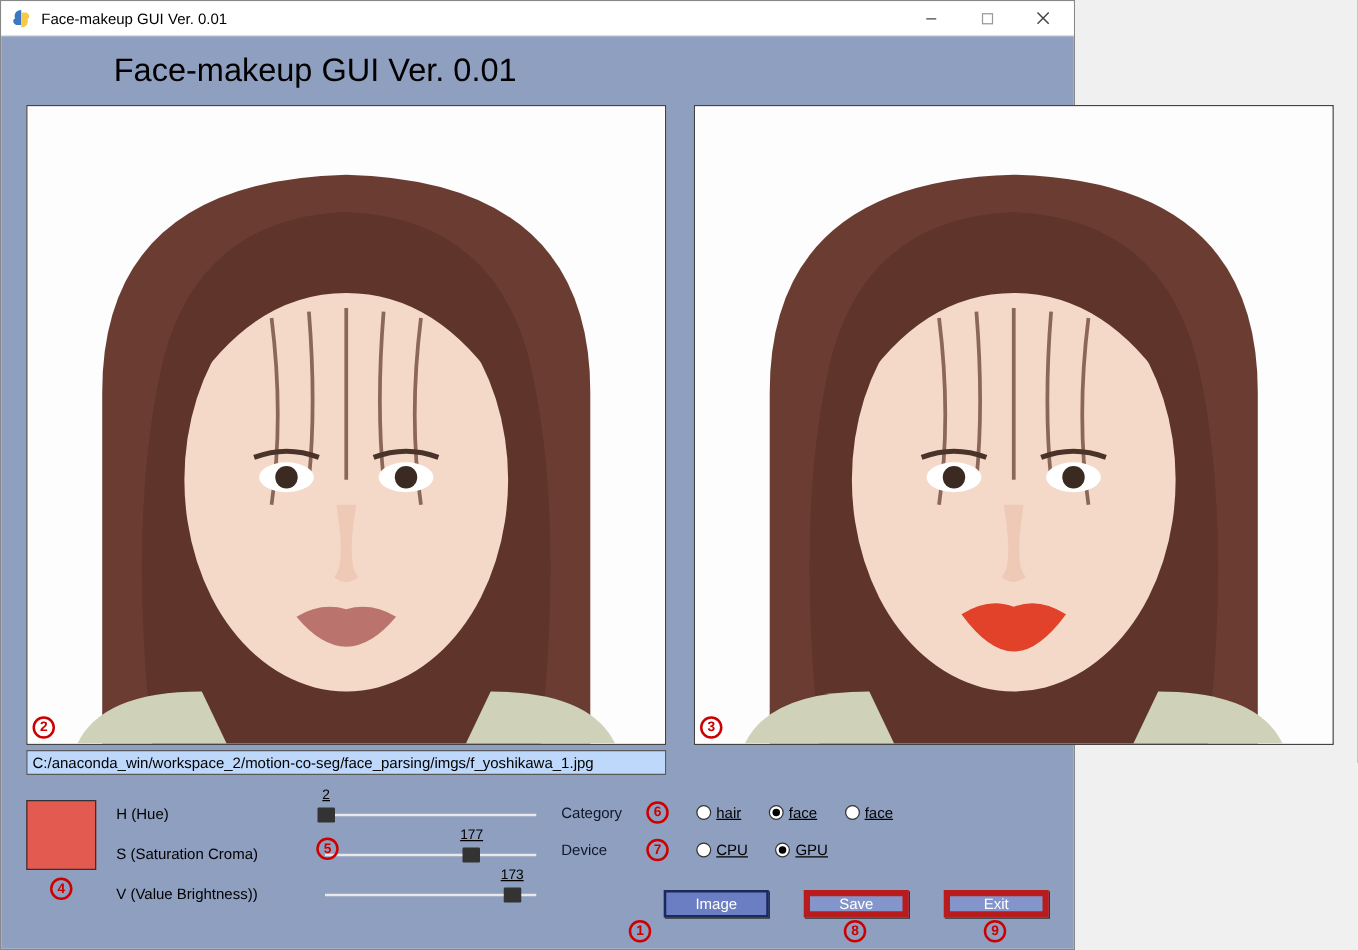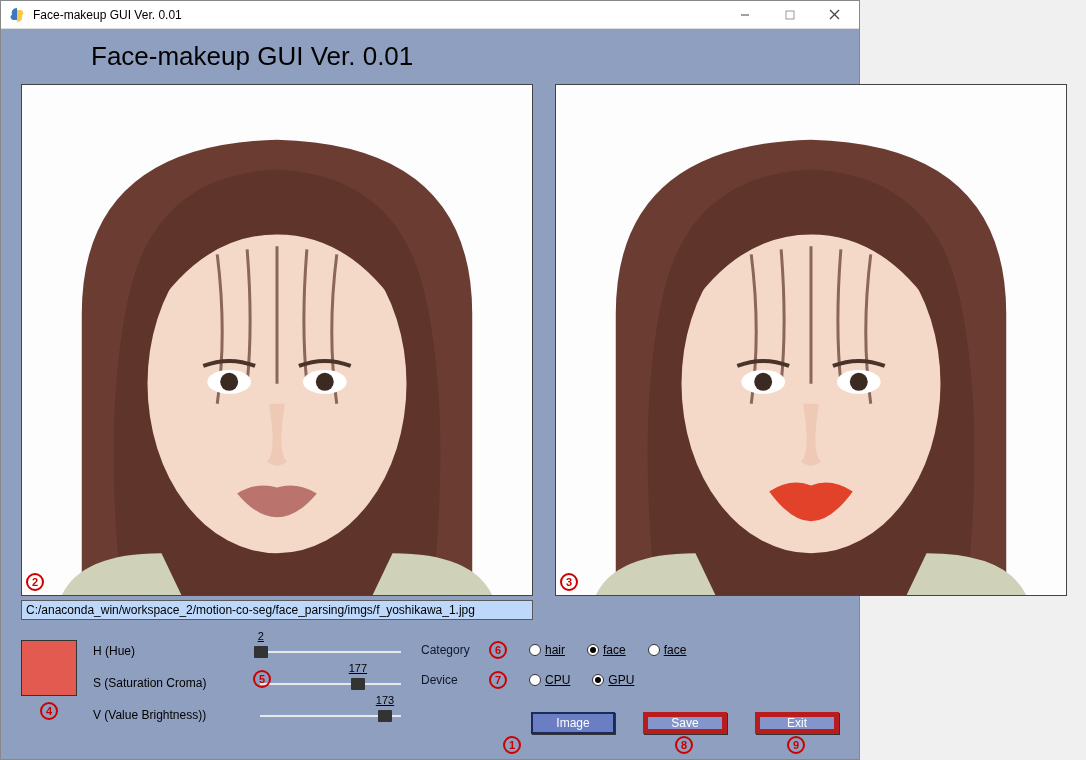--- a/index.html
+++ b/index.html
@@ -28,21 +28,21 @@
 .slider-wrap { flex: 1; position: relative; height: 22px; }
 .slider-track { position: absolute; left: 0; right: 0; top: 11px; height: 2px; background: #e8e8e8; }
 .slider-thumb { position: absolute; top: 6px; width: 14px; height: 12px; background: #333; border-radius: 1px; transform: translateX(-50%); }
 .slider-value { position: absolute; top: -10px; font-size: 11px; color: #000; transform: translateX(-50%); text-decoration: underline; }
 .right-controls { flex: 1; display: flex; flex-direction: column; gap: 10px; position: relative; }
 .radio-row { display: flex; align-items: center; gap: 8px; height: 20px; }
 .row-label { width: 60px; font-size: 12px; color: #0f172a; }
 .radio-opt { display: flex; align-items: center; gap: 4px; margin-left: 14px; font-size: 12px; text-decoration: underline; }
 .radio { width: 12px; height: 12px; border: 1px solid #333; border-radius: 50%; background: #fff; display: flex; align-items: center; justify-content: center; }
 .radio.checked::after { content: ""; width: 6px; height: 6px; background: #000; border-radius: 50%; }
-.buttons-row { display: flex; gap: 28px; margin-top: 12px; margin-left: 110px; }
+.buttons-row { display: flex; gap: 28px; margin-top: 12px; margin-left: 82px; }
 .btn { width: 84px; height: 22px; background: #8495cb; border: 5px solid #b91c1c; color: #fff; font-size: 12px; display: flex; align-items: center; justify-content: center; cursor: pointer; box-shadow: 1px 1px 0 #333; }
 .btn.primary { background: #6b7dc3; border: 2px solid #1a2a5a; }
 .ann { position: absolute; width: 18px; height: 18px; border: 2px solid #c00; border-radius: 50%; color: #c00; font-size: 11px; font-weight: bold; display: flex; align-items: center; justify-content: center; }
 
 .face-svg { width: 100%; height: 100%; display: block; }
 </style>
 </head>
 <body>
 
 <div class="window">

